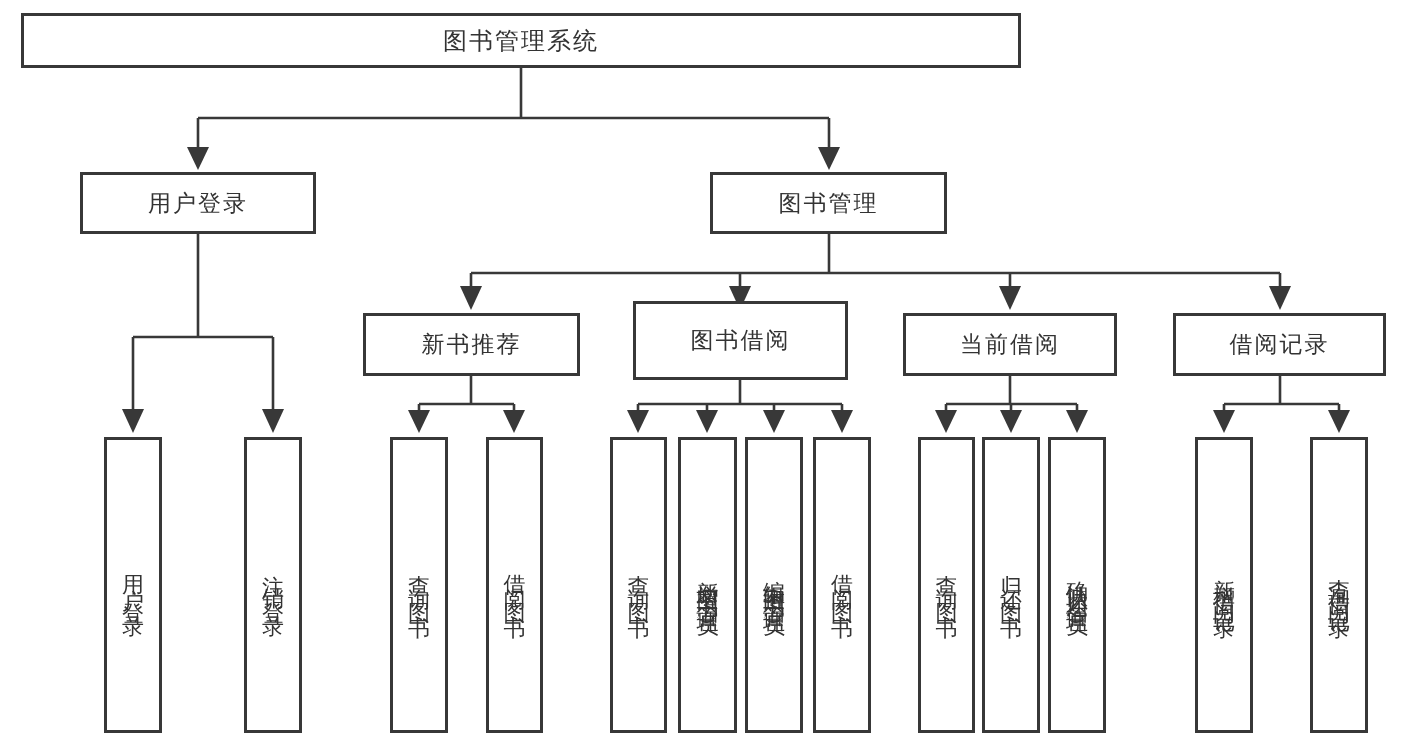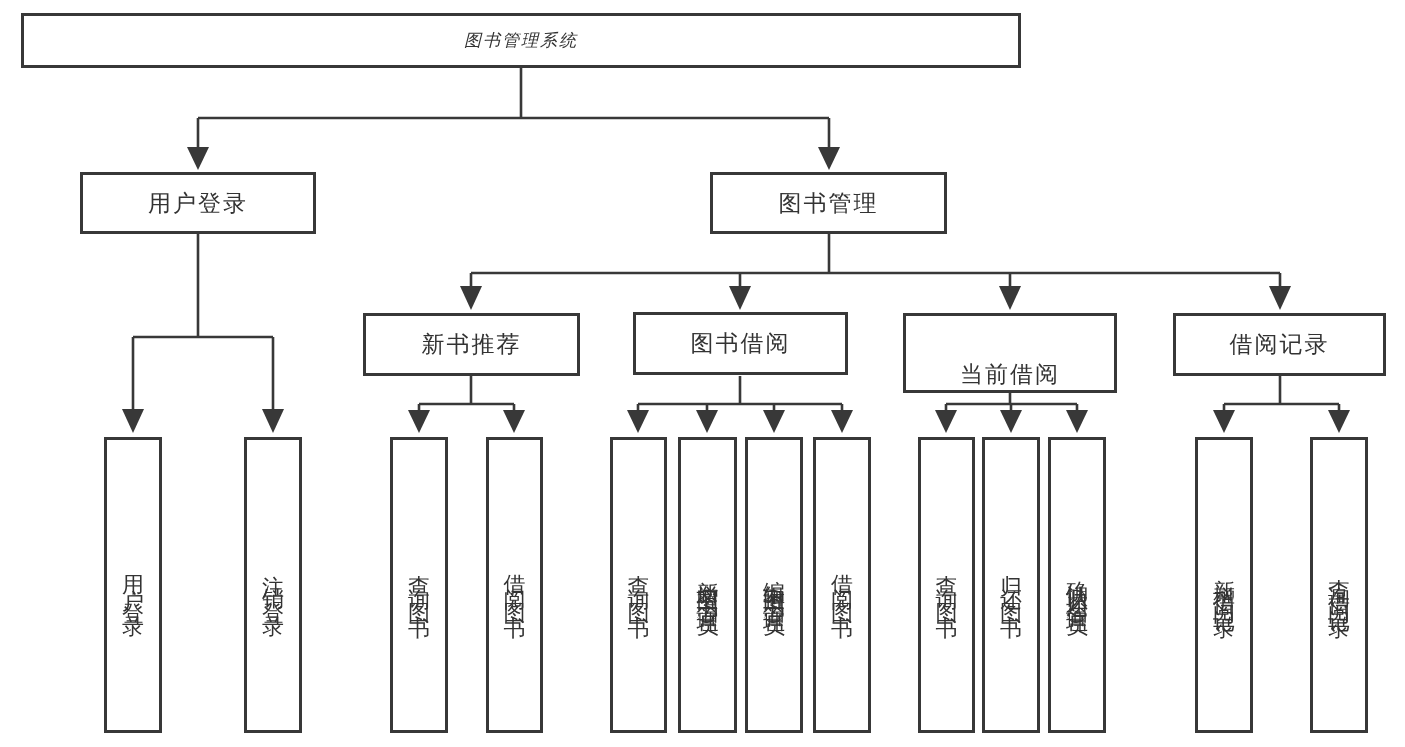--- a/index.html
+++ b/index.html
@@ -26,21 +26,21 @@
     align-items: center;
     justify-content: center;
     color: #333333;
     text-align: center;
   }
   .node .lbl { white-space: nowrap; }
   .h-node .lbl {
     font-size: 23px;
     letter-spacing: 2px;
   }
-  .root-node .lbl { font-size: 17px; letter-spacing: 2px; font-style: italic; }
+  .root-node .lbl { font-size: 24px; letter-spacing: 2px; }
   .leaf {
     writing-mode: vertical-rl;
     text-orientation: mixed;
   }
   .leaf .lbl { font-size: 22px; }
   .ls-4 .lbl { letter-spacing: 14px; }
   .ls-6 .lbl { letter-spacing: 8px; }
   .ls-9 .lbl { letter-spacing: 5px; }
   .watermark {
     position: absolute;
@@ -100,24 +100,24 @@
   <div class="node h-node" style="left:80px; top:172px; width:236px; height:62px;">
     <span class="lbl">用户登录</span>
   </div>
   <div class="node h-node" style="left:710px; top:172px; width:237px; height:62px;">
     <span class="lbl">图书管理</span>
   </div>
 
   <div class="node h-node" style="left:363px; top:313px; width:217px; height:63px;">
     <span class="lbl">新书推荐</span>
   </div>
-  <div class="node h-node" style="left:633px; top:312px; width:215px; height:63px;">
+  <div class="node h-node" style="left:633px; top:301px; width:215px; height:79px;">
     <span class="lbl">图书借阅</span>
   </div>
-  <div class="node h-node" style="left:903px; top:313px; width:214px; height:80px;align-items:flex-end;">
+  <div class="node h-node" style="left:903px; top:313px; width:214px; height:63px;">
     <span class="lbl">当前借阅</span>
   </div>
   <div class="node h-node" style="left:1173px; top:313px; width:213px; height:63px;">
     <span class="lbl">借阅记录</span>
   </div>
 
   <div class="node leaf ls-4" style="left:104px; top:437px; width:58px; height:296px;">
     <span class="lbl">用户登录</span>
   </div>
   <div class="node leaf ls-4" style="left:244px; top:437px; width:58px; height:296px;">

